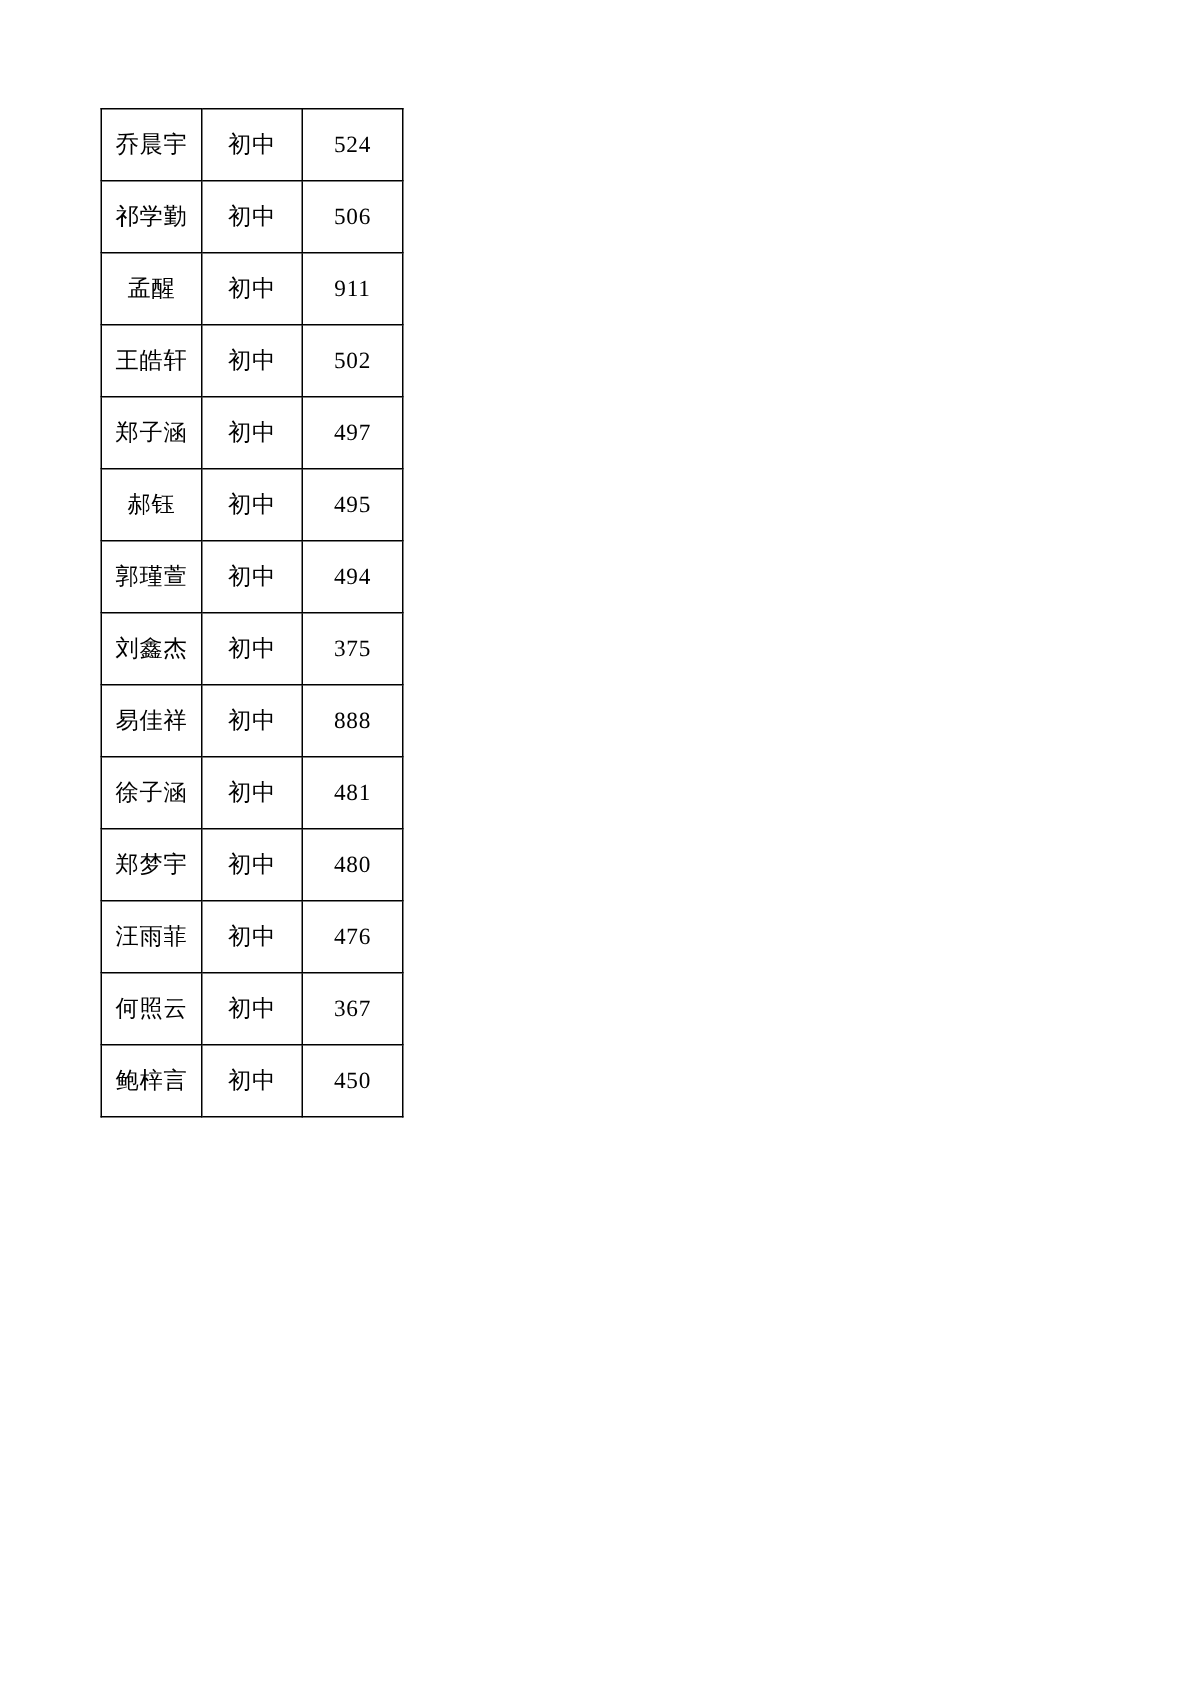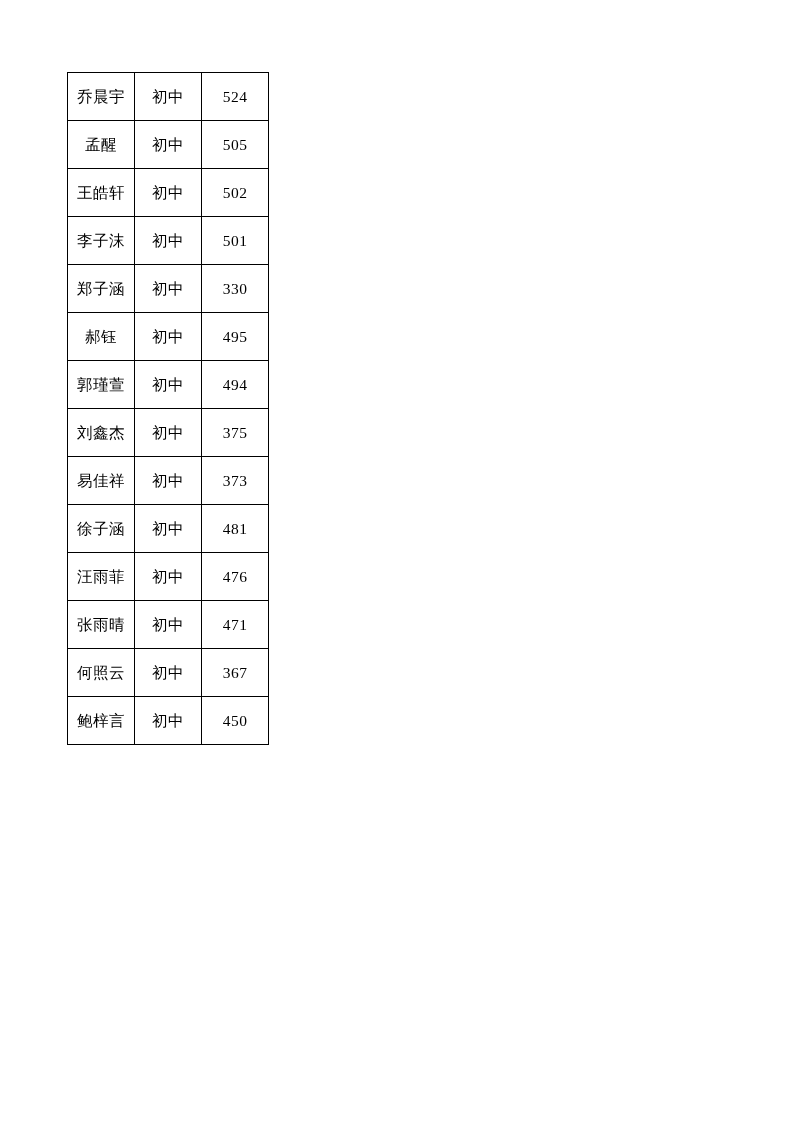--- a/index.html
+++ b/index.html
@@ -57,73 +57,73 @@
       <col class="col-level">
       <col class="col-score">
     </colgroup>
     <tbody>
         <tr>
           <td class="cell-name">乔晨宇</td>
           <td class="cell-level">初中</td>
           <td class="cell-score">524</td>
         </tr>
         <tr>
+          <td class="cell-name">祁学勤</td>
+          <td class="cell-level">初中</td>
+          <td class="cell-score">506</td>
+        </tr>
+        <tr>
           <td class="cell-name">孟醒</td>
           <td class="cell-level">初中</td>
-          <td class="cell-score">505</td>
+          <td class="cell-score">911</td>
         </tr>
         <tr>
           <td class="cell-name">王皓轩</td>
           <td class="cell-level">初中</td>
           <td class="cell-score">502</td>
         </tr>
         <tr>
-          <td class="cell-name">李子沫</td>
-          <td class="cell-level">初中</td>
-          <td class="cell-score">501</td>
-        </tr>
-        <tr>
           <td class="cell-name">郑子涵</td>
           <td class="cell-level">初中</td>
-          <td class="cell-score">330</td>
+          <td class="cell-score">497</td>
         </tr>
         <tr>
           <td class="cell-name">郝钰</td>
           <td class="cell-level">初中</td>
           <td class="cell-score">495</td>
         </tr>
         <tr>
           <td class="cell-name">郭瑾萱</td>
           <td class="cell-level">初中</td>
           <td class="cell-score">494</td>
         </tr>
         <tr>
           <td class="cell-name">刘鑫杰</td>
           <td class="cell-level">初中</td>
           <td class="cell-score">375</td>
         </tr>
         <tr>
           <td class="cell-name">易佳祥</td>
           <td class="cell-level">初中</td>
-          <td class="cell-score">373</td>
+          <td class="cell-score">888</td>
         </tr>
         <tr>
           <td class="cell-name">徐子涵</td>
           <td class="cell-level">初中</td>
           <td class="cell-score">481</td>
         </tr>
         <tr>
+          <td class="cell-name">郑梦宇</td>
+          <td class="cell-level">初中</td>
+          <td class="cell-score">480</td>
+        </tr>
+        <tr>
           <td class="cell-name">汪雨菲</td>
           <td class="cell-level">初中</td>
           <td class="cell-score">476</td>
-        </tr>
-        <tr>
-          <td class="cell-name">张雨晴</td>
-          <td class="cell-level">初中</td>
-          <td class="cell-score">471</td>
         </tr>
         <tr>
           <td class="cell-name">何照云</td>
           <td class="cell-level">初中</td>
           <td class="cell-score">367</td>
         </tr>
         <tr>
           <td class="cell-name">鲍梓言</td>
           <td class="cell-level">初中</td>
           <td class="cell-score">450</td>

